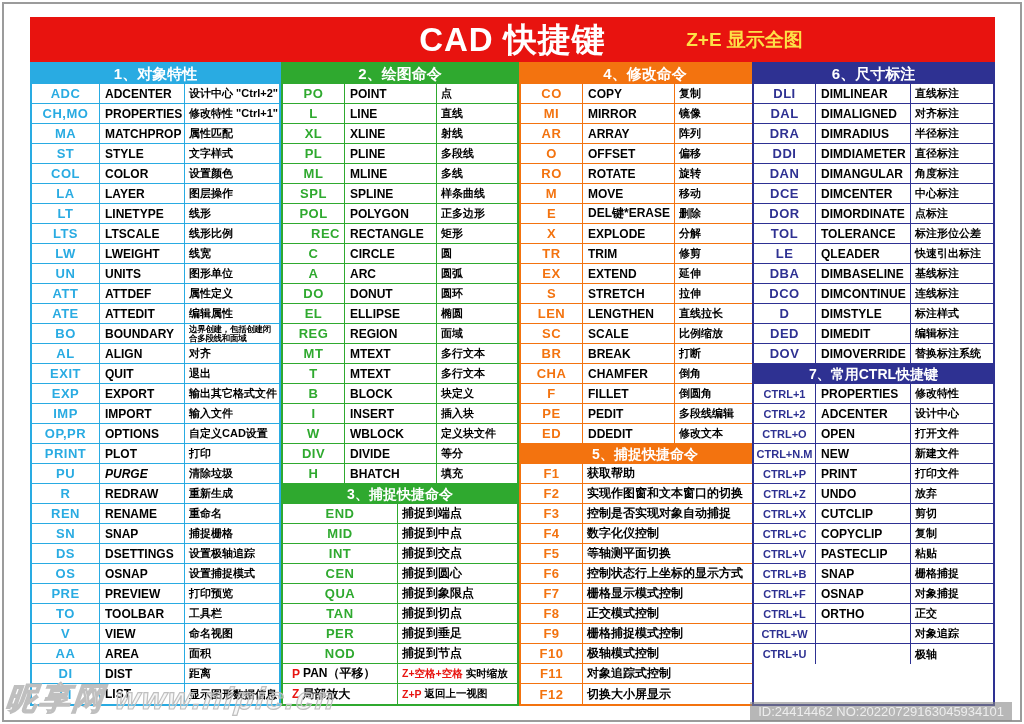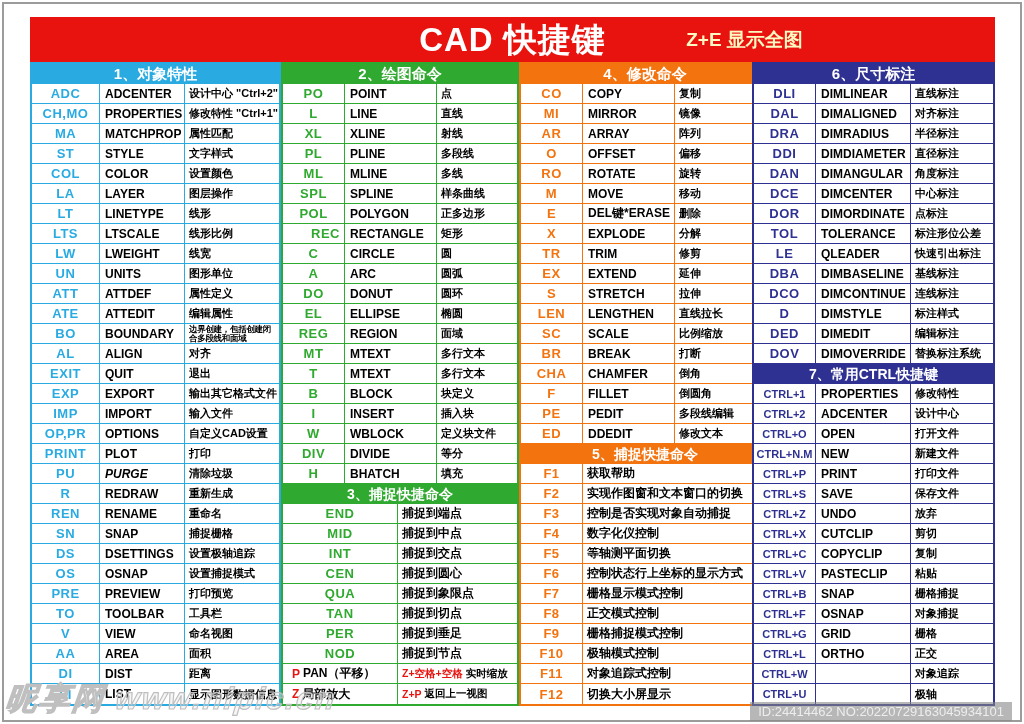--- a/index.html
+++ b/index.html
@@ -3,21 +3,21 @@
 <meta charset="utf-8">
 <style>
   html,body{margin:0;padding:0;background:#fff;}
   .page{position:relative;width:1024px;height:724px;background:#fff;overflow:hidden;
         font-family:"Liberation Sans",sans-serif;}
   .frame{position:absolute;inset:2px;border:2px solid #9b9b9b;pointer-events:none;}
   .titlebar{position:absolute;left:30px;top:17px;width:965px;height:45px;background:var(--red,#e8130f);}
   .title{position:absolute;left:50%;top:50%;transform:translate(-50%,-50%);
          color:#fff;font-weight:bold;font-size:33px;letter-spacing:1px;white-space:nowrap;}
   .subtitle{position:absolute;left:68%;top:50%;transform:translateY(-50%);
-            color:#fef9c3;font-weight:bold;font-size:19px;white-space:nowrap;}
+            color:#fde047;font-weight:bold;font-size:19px;white-space:nowrap;}
   .colgroup{position:absolute;top:62px;height:644px;border:2px solid var(--c);
             box-sizing:border-box;background:#fff;}
   .blue{--c:#29abe2;} .green{--c:#2fa92f;} .orange{--c:#f3730f;} .navy{--c:#2e3192;}
   .col-header,.sub-header{height:20px;line-height:20px;background:var(--c);color:#fff;
       font-weight:bold;font-size:15px;text-align:center;white-space:nowrap;overflow:hidden;}
   .sub-header{font-size:14px;}
   .row{display:flex;height:20px;box-sizing:border-box;border-bottom:1px solid var(--c);align-items:stretch;}
   .rows.final .row:last-child{border-bottom:none;}
   .cell{display:flex;align-items:center;box-sizing:border-box;border-right:1px solid var(--c);
         overflow:hidden;white-space:nowrap;height:100%;}
@@ -600,25 +600,20 @@
           <div class="cell code" style="width: 62px;">CTRL+N.M</div>
           <div class="cell cmd" style="width: 95px;">NEW</div>
           <div class="cell desc">新建文件</div>
         </div>
         <div class="row">
           <div class="cell code" style="width: 62px;">CTRL+P</div>
           <div class="cell cmd" style="width: 95px;">PRINT</div>
           <div class="cell desc">打印文件</div>
         </div>
         <div class="row">
-          <div class="cell code" style="width: 62px;">CTRL+S</div>
-          <div class="cell cmd" style="width: 95px;">SAVE</div>
-          <div class="cell desc">保存文件</div>
-        </div>
-        <div class="row">
           <div class="cell code" style="width: 62px;">CTRL+Z</div>
           <div class="cell cmd" style="width: 95px;">UNDO</div>
           <div class="cell desc">放弃</div>
         </div>
         <div class="row">
           <div class="cell code" style="width: 62px;">CTRL+X</div>
           <div class="cell cmd" style="width: 95px;">CUTCLIP</div>
           <div class="cell desc">剪切</div>
         </div>
         <div class="row">
@@ -635,25 +630,20 @@
           <div class="cell code" style="width: 62px;">CTRL+B</div>
           <div class="cell cmd" style="width: 95px;">SNAP</div>
           <div class="cell desc">栅格捕捉</div>
         </div>
         <div class="row">
           <div class="cell code" style="width: 62px;">CTRL+F</div>
           <div class="cell cmd" style="width: 95px;">OSNAP</div>
           <div class="cell desc">对象捕捉</div>
         </div>
         <div class="row">
-          <div class="cell code" style="width: 62px;">CTRL+G</div>
-          <div class="cell cmd" style="width: 95px;">GRID</div>
-          <div class="cell desc">栅格</div>
-        </div>
-        <div class="row">
           <div class="cell code" style="width: 62px;">CTRL+L</div>
           <div class="cell cmd" style="width: 95px;">ORTHO</div>
           <div class="cell desc">正交</div>
         </div>
         <div class="row">
           <div class="cell code" style="width: 62px;">CTRL+W</div>
           <div class="cell cmd" style="width: 95px;"></div>
           <div class="cell desc">对象追踪</div>
         </div>
         <div class="row">

